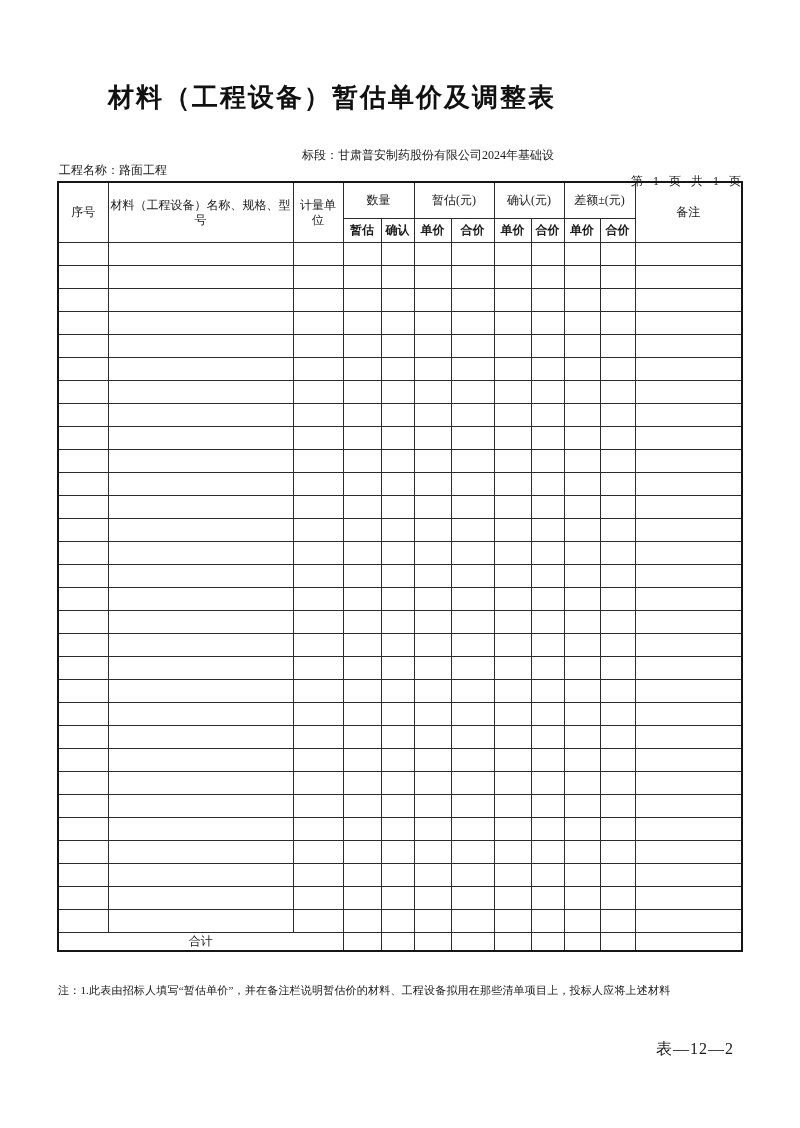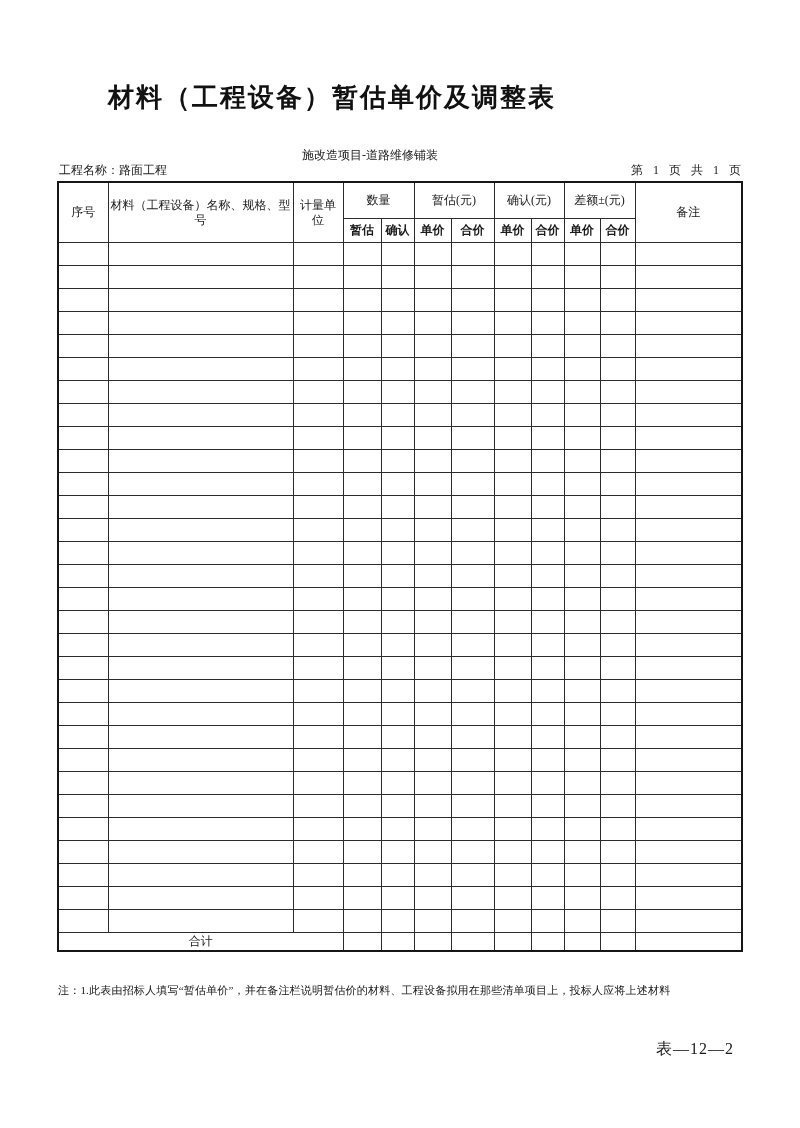--- a/index.html
+++ b/index.html
@@ -12,21 +12,21 @@
 
   .doc-title{
     position:absolute;top:80px;left:0;width:664px;text-align:center;
     font-size:26px;font-weight:bold;letter-spacing:2px;color:#111;
   }
 
   .info-area{position:absolute;top:146px;left:0;width:800px;height:34px;font-size:12px;}
   .project-name{position:absolute;left:59px;top:16px;white-space:nowrap;text-align:right;}
   .section-block{position:absolute;left:302px;top:3px;width:300px;line-height:13px;}
   .section-line{white-space:nowrap;}
-  .page-indicator{position:absolute;right:59px;top:16px;white-space:nowrap;word-spacing:7px;text-align:center;}
+  .page-indicator{position:absolute;right:59px;top:27px;white-space:nowrap;word-spacing:7px;text-align:center;}
 
   table.price-table{
     position:absolute;left:57px;top:181px;
     border-collapse:collapse;table-layout:fixed;width:684px;
     font-size:12px;
   }
   .price-table th,.price-table td{
     border:1px solid #2b2b2b;
     text-align:center;vertical-align:middle;
     padding:0 1px;overflow:hidden;
@@ -55,21 +55,21 @@
 </head>
 <body>
 
 <div class="page">
 
   <div class="doc-title">材料（工程设备）暂估单价及调整表</div>
 
   <div class="info-area">
     <div class="project-name">工程名称：路面工程</div>
     <div class="section-block">
-      <div class="section-line">施改造项目-道路维修铺装</div>
+      <div class="section-line">标段：甘肃普安制药股份有限公司2024年基础设</div>
     </div>
     <div class="page-indicator">第 1 页 共 1 页</div>
   </div>
 
   <table class="price-table">
     <colgroup>
       <col style="width:50px">
         <col style="width:185px">
         <col style="width:50px">
       <col style="width:38px">

